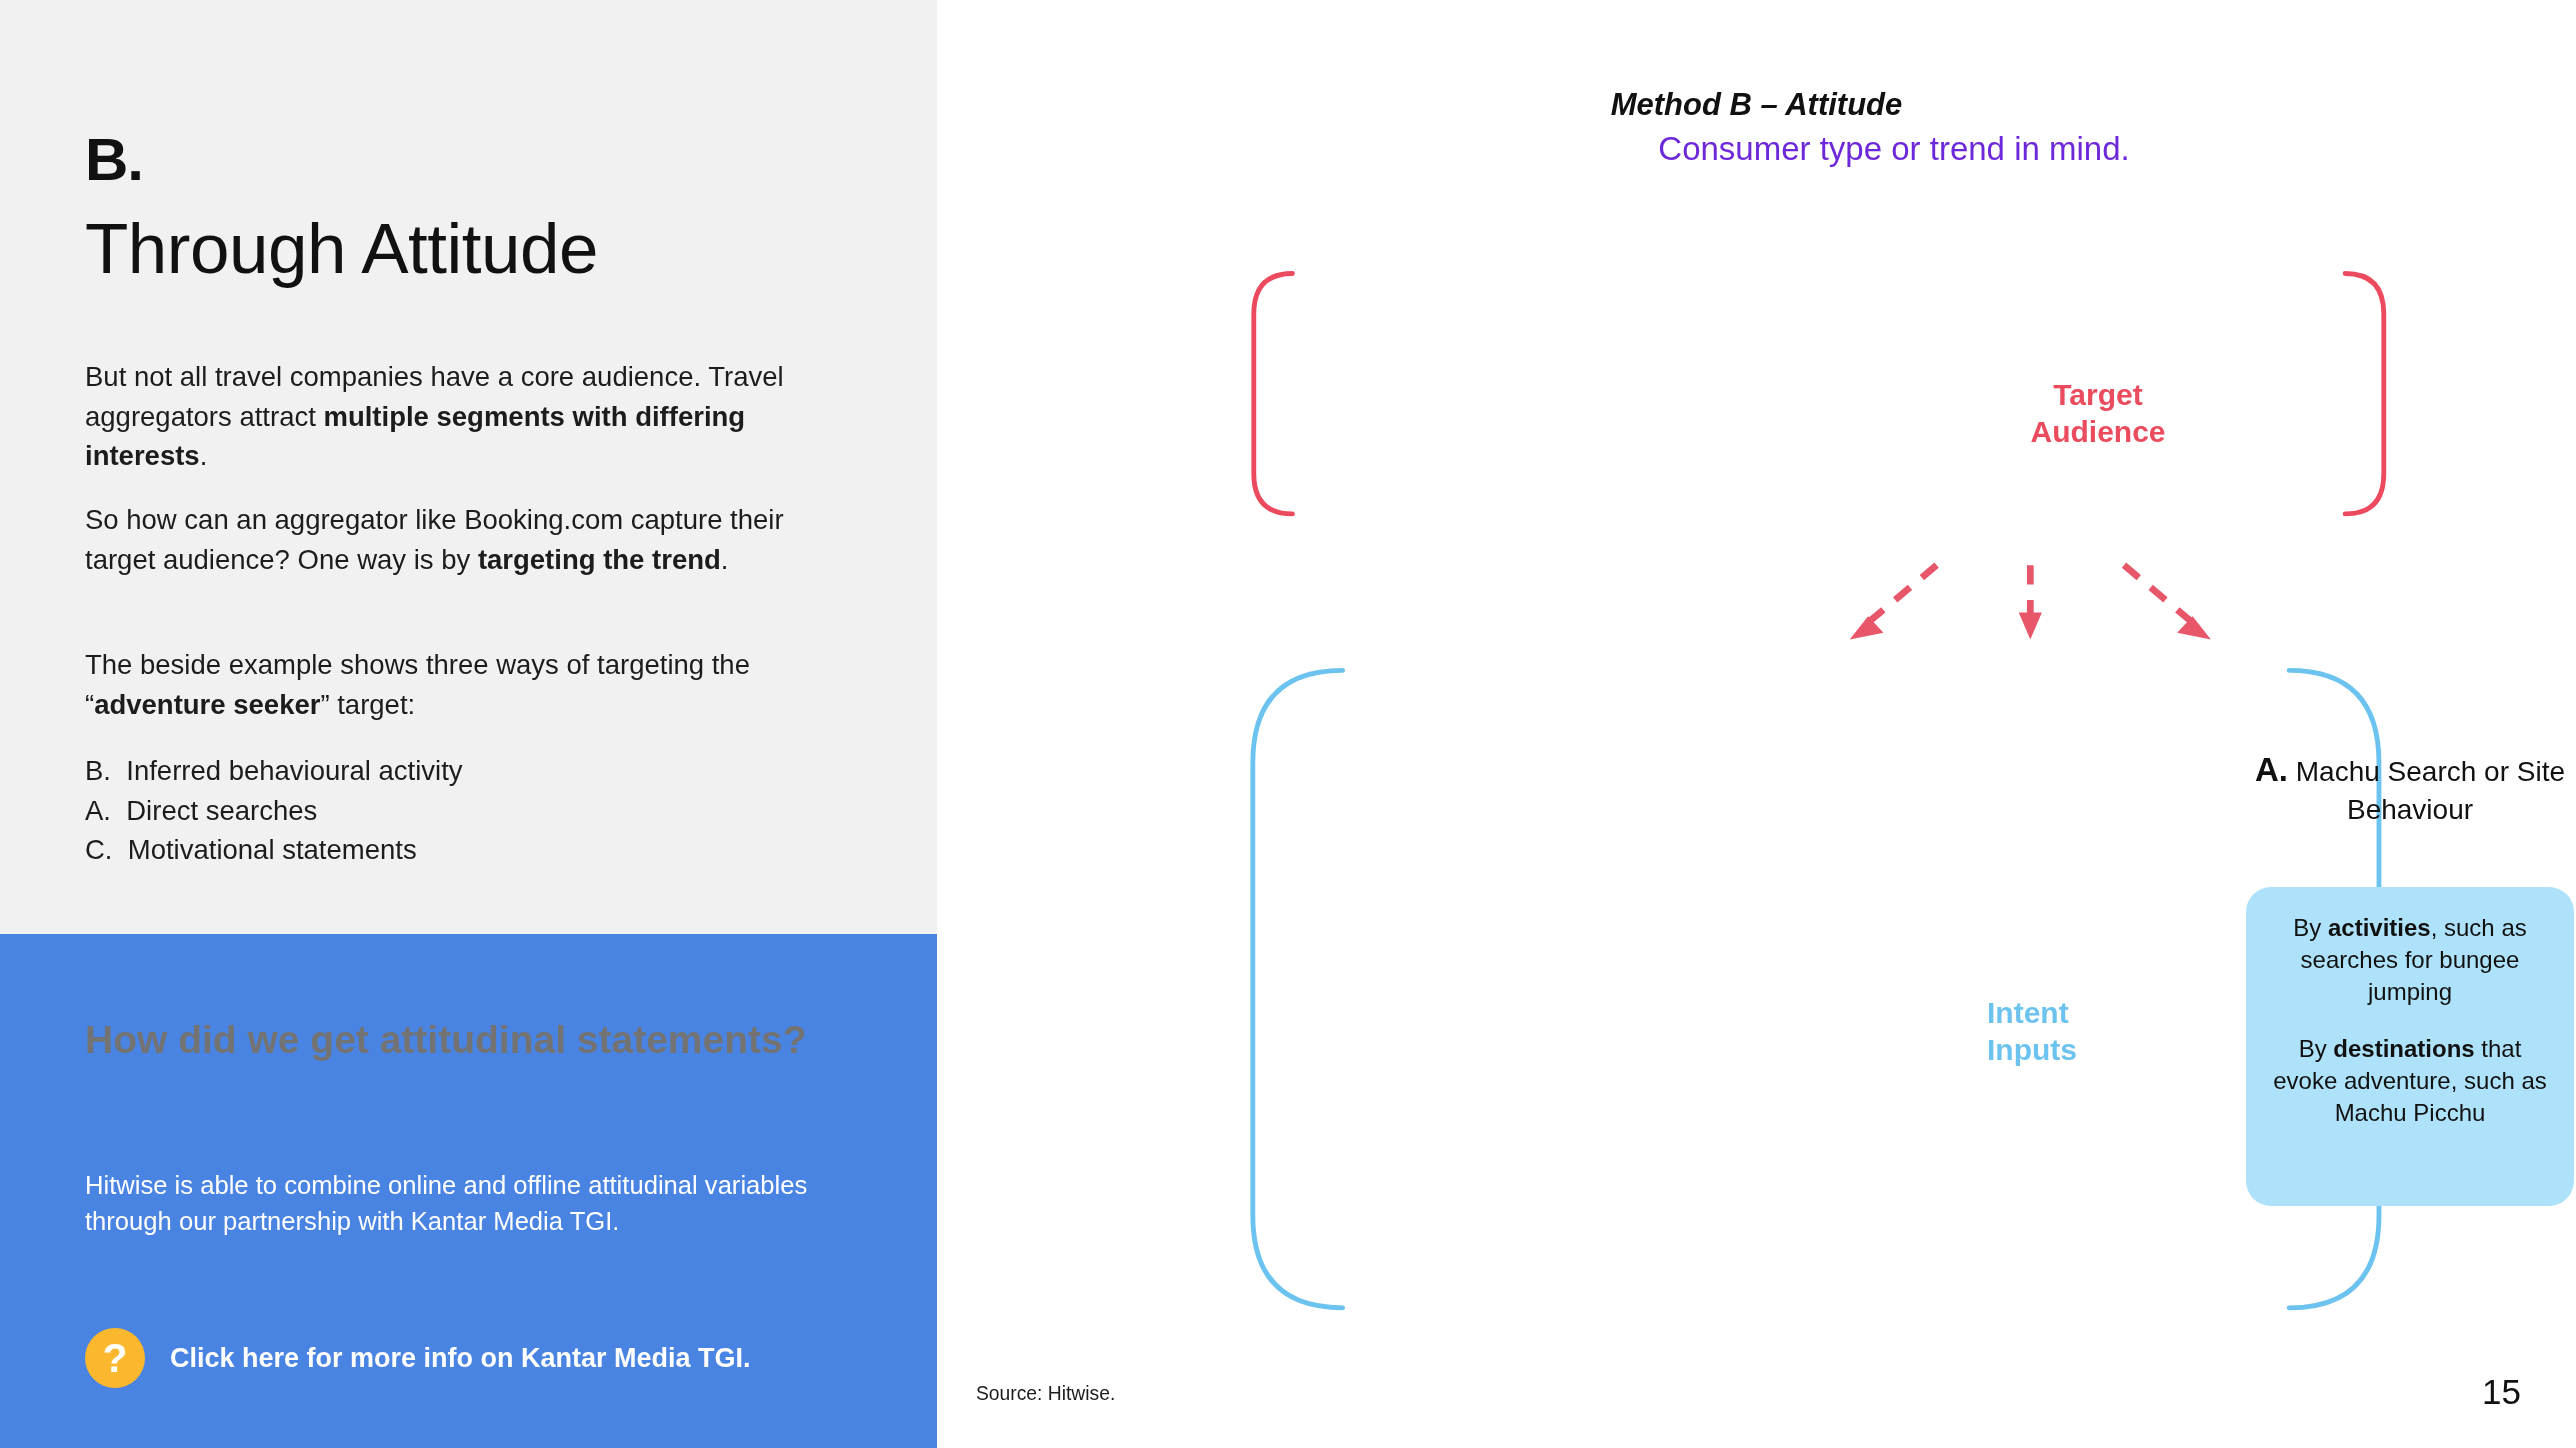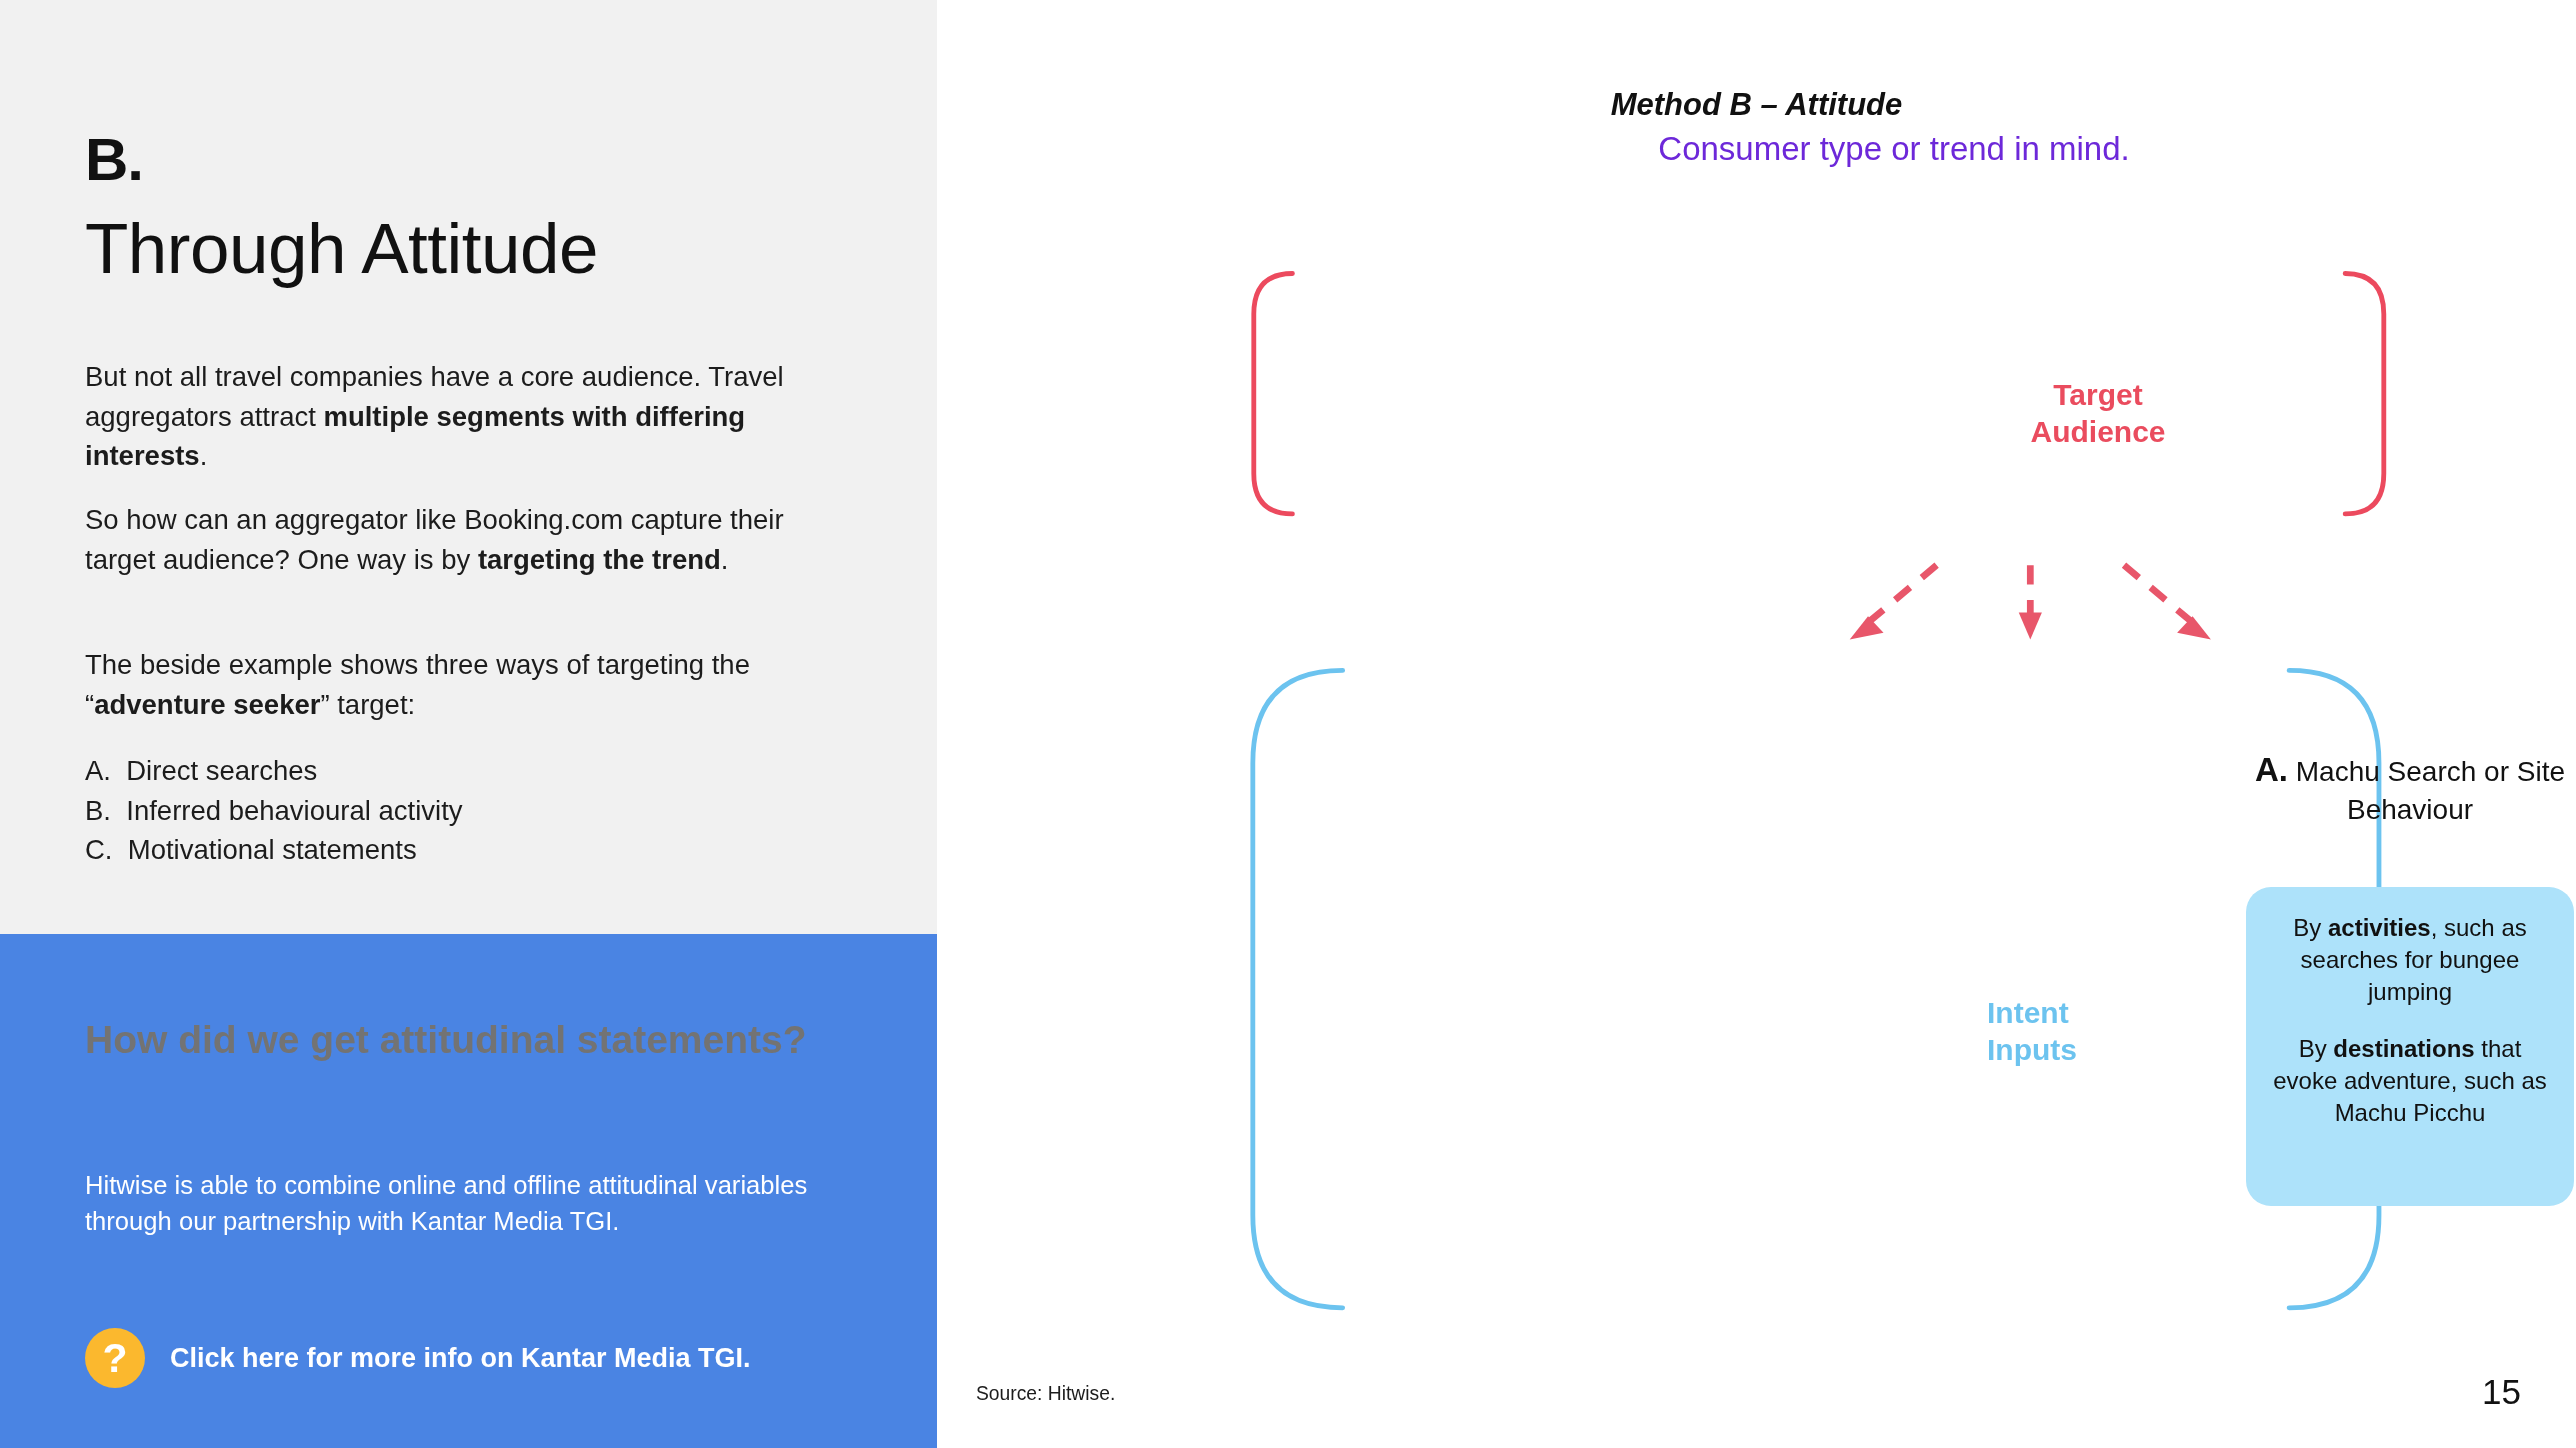--- a/index.html
+++ b/index.html
@@ -242,22 +242,22 @@
 
   <div class="body-para p1">
     <span>But not all travel companies have a core audience.  Travel aggregators attract </span><b>multiple segments with differing interests</b><span>.</span>
   </div>
 
   <div class="body-para p3">
     <span>The beside example shows three ways of targeting the “</span><b>adventure seeker</b><span>” target:</span>
   </div>
 
   <div class="list">
+    <span class="list-row">B.  Inferred behavioural activity</span>
     <span class="list-row">A.  Direct searches</span>
-    <span class="list-row">B.  Inferred behavioural activity</span>
     <span class="list-row">C.  Motivational statements</span>
   </div>
 
   <div class="blue-head">How did we get attitudinal statements?</div>
   <div class="blue-body">Hitwise is able to combine online and offline attitudinal variables through our partnership with Kantar Media TGI.</div>
 
   <div class="cta-wrap">
     <div class="qmark">?</div>
     <div class="cta-text">Click here for more info on Kantar Media TGI.</div>
   </div>

